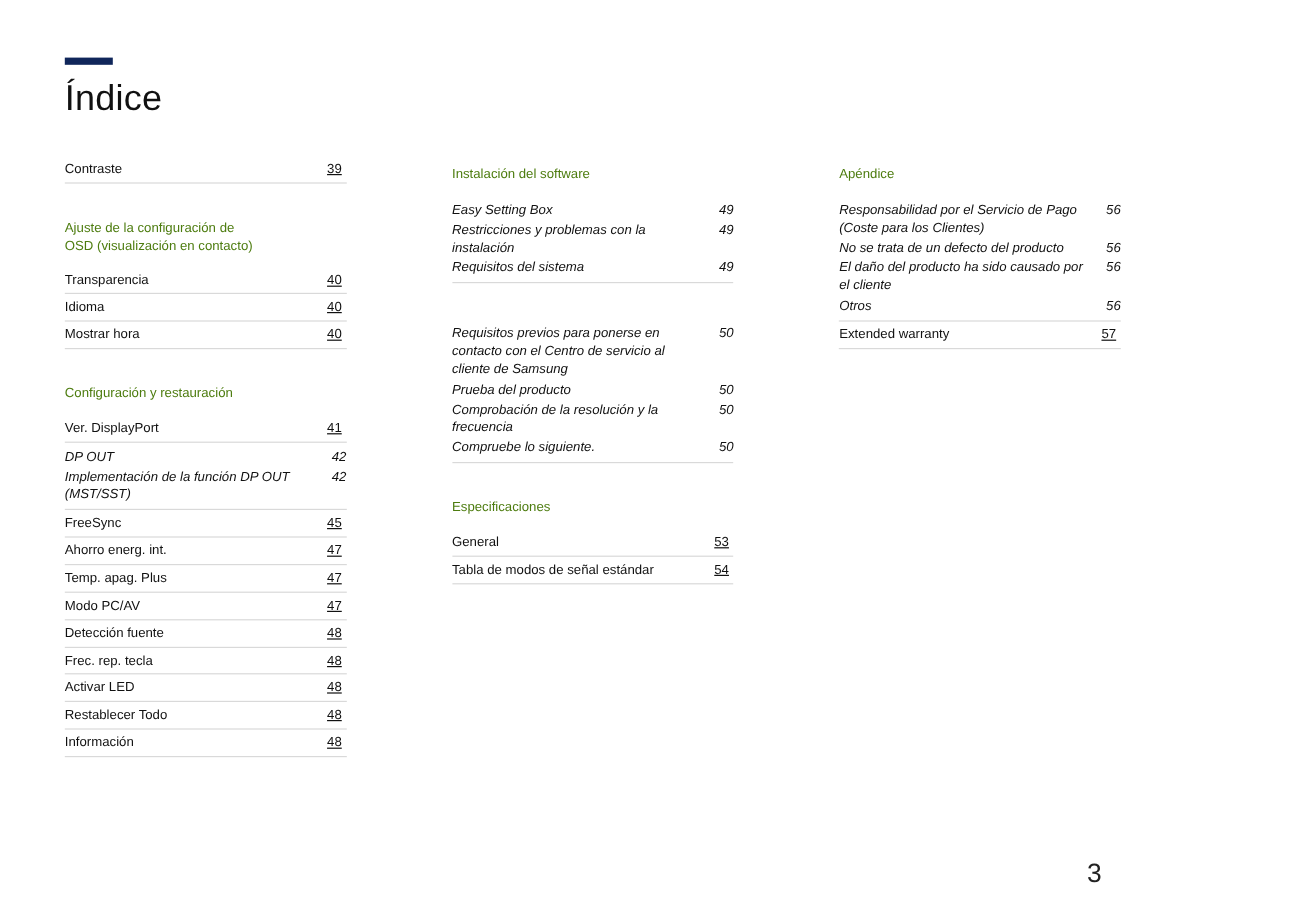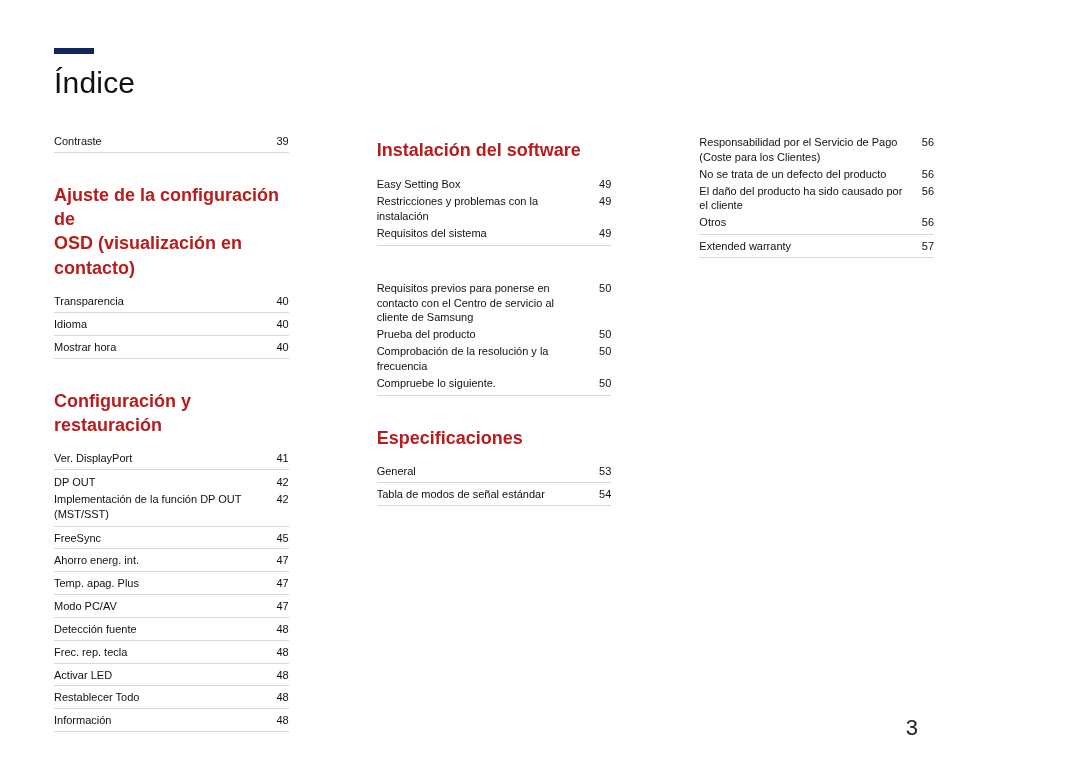--- a/index.html
+++ b/index.html
@@ -2,26 +2,26 @@
 <html><head>
 <meta charset="utf-8">
 <style>
   * { margin: 0; padding: 0; box-sizing: border-box; }
   html, body { width: 1080px; height: 763px; background: #fff; font-family: Arial, Helvetica, sans-serif; color: #111; }
   .page { width: 972px; height: 763px; padding: 48px 38px 24px 54px; position: relative; }
   .accent-bar { width: 40px; height: 6px; background: #10265a; margin-bottom: 12px; }
   .title { font-size: 30px; font-weight: 500; letter-spacing: .2px; margin-bottom: 30px; }
   .columns { display: flex; gap: 88px; }
   .col { width: 294px; }
-  .section-heading { color: #b91c1c; font-size: 18px; line-height: 1.35; margin: 8px 0 10px 0; font-weight: 700; }
+  .section-heading { color: #4d7c0f; font-size: 11px; line-height: 1.35; margin: 8px 0 10px 0; font-weight: 400; }
   .block { margin-bottom: 30px; }
   .row { display: flex; justify-content: space-between; align-items: flex-end; border-bottom: 1px solid #d9d9d9; padding: 4px 0 3px 0; font-size: 11px; line-height: 1.35; }
   .row .label { flex: 1 1 auto; padding-right: 8px; }
-  .row .pnum { flex: 0 0 auto; min-width: 20px; text-align: right; }
-  .sub { display: flex; justify-content: space-between; padding: 1px 0; font-size: 11px; line-height: 1.35; }
+  .row .pnum { flex: 0 0 auto; min-width: 20px; text-align: center; text-decoration: underline; }
+  .sub { display: flex; justify-content: space-between; padding: 1px 0; font-size: 11px; line-height: 1.35; font-style: italic; }
   .sub .label { flex: 1 1 auto; padding-right: 8px; }
   .sub .pnum { flex: 0 0 auto; min-width: 20px; text-align: right; }
   .group { border-bottom: 1px solid #d9d9d9; padding: 4px 0 3px 0; }
   .pagefoot { position: absolute; right: 54px; bottom: 22px; font-size: 22px; color: #222; }
 </style>
 </head>
 <body>
 
 <div class="page">
   <div class="accent-bar"></div>
@@ -159,20 +159,21 @@
           </div>
         <div class="row">
             <span class="label">Tabla de modos de señal estándar</span>
             <span class="pnum">54</span>
           </div>
       </div>
     </div>
 
     <div class="col">
       <div class="block">
+        <div class="section-heading">Apéndice</div>
         <div class="group">
           <div class="sub">
               <span class="label">Responsabilidad por el Servicio de Pago (Coste para los Clientes)</span>
               <span class="pnum">56</span>
             </div>
           <div class="sub">
               <span class="label">No se trata de un defecto del producto</span>
               <span class="pnum">56</span>
             </div>
           <div class="sub">

